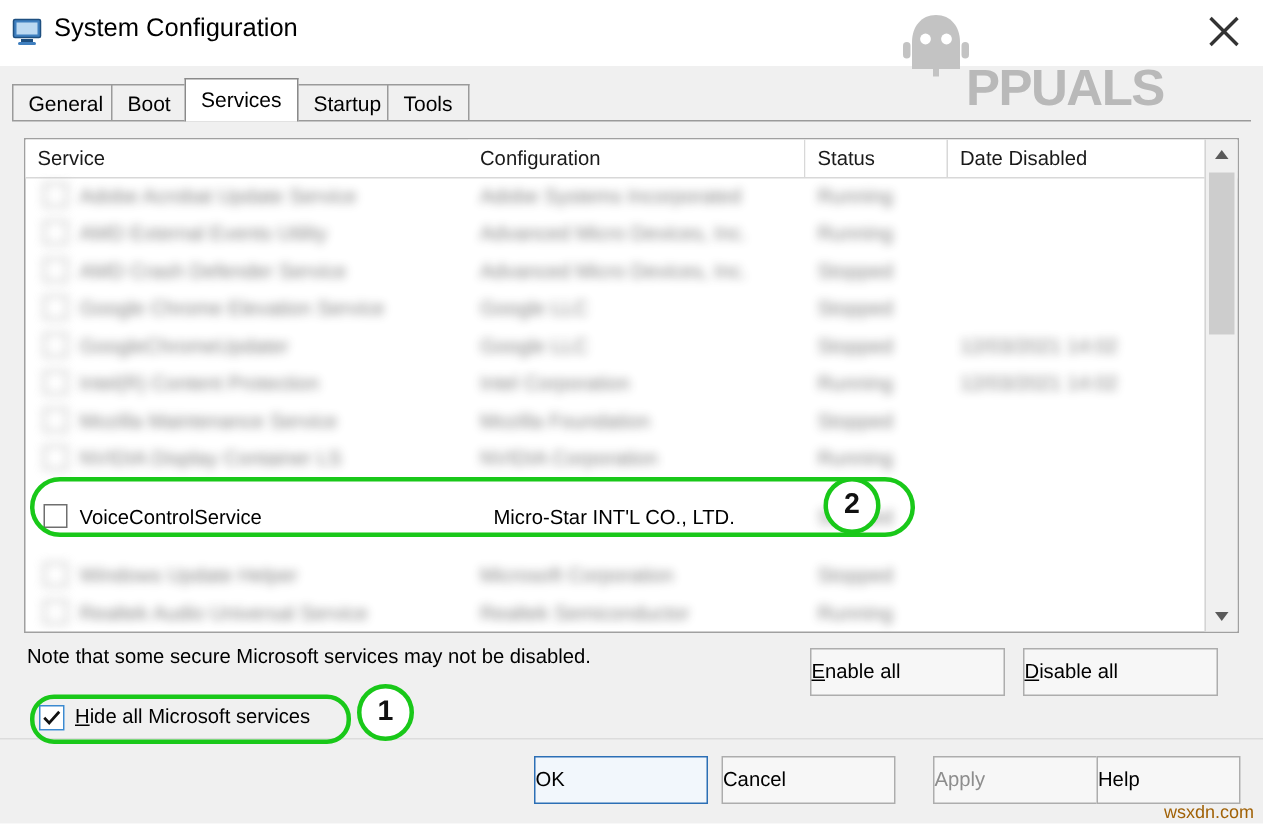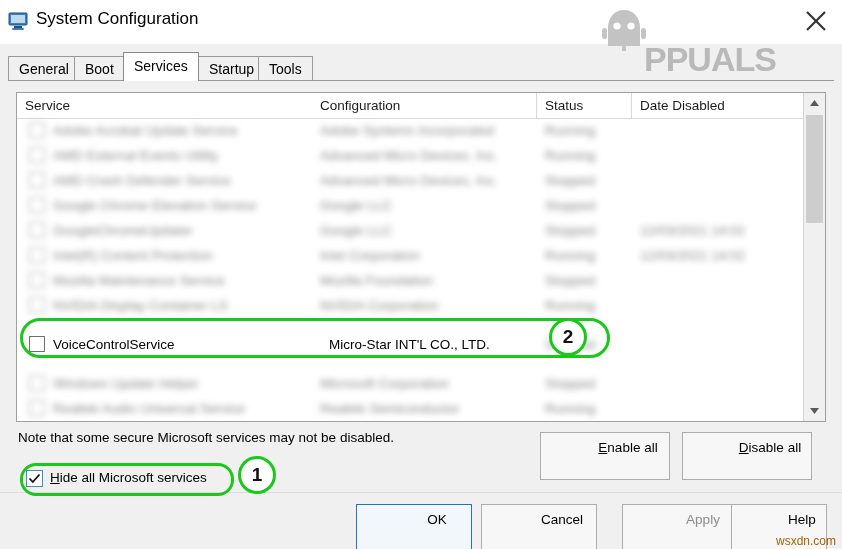--- a/index.html
+++ b/index.html
@@ -251,26 +251,25 @@
   }
   #hide-ms-label u { text-decoration: underline; }
 
   .btn {
     position: absolute;
     background: #f7f7f7;
     border: 1px solid #adadad;
     box-sizing: border-box;
     font-size: 13.5px;
     color: #000;
-    text-align: center;
+    text-align: left;
     line-height: 30px;
-    height: 48px;
-    cursor: pointer;
-    white-space: nowrap;
-    padding-left: 46px;
+    height: 32px;
+    cursor: pointer;
+    white-space: nowrap;
   }
   .btn u { text-decoration: underline; }
   .btn.disabled { color: #8d8d8d; margin-left: 16px; }
   .btn.default {
     border: 1px solid #2c6fb5;
     background: #f2f7fc;
   }
 
   
   #bottombar {

